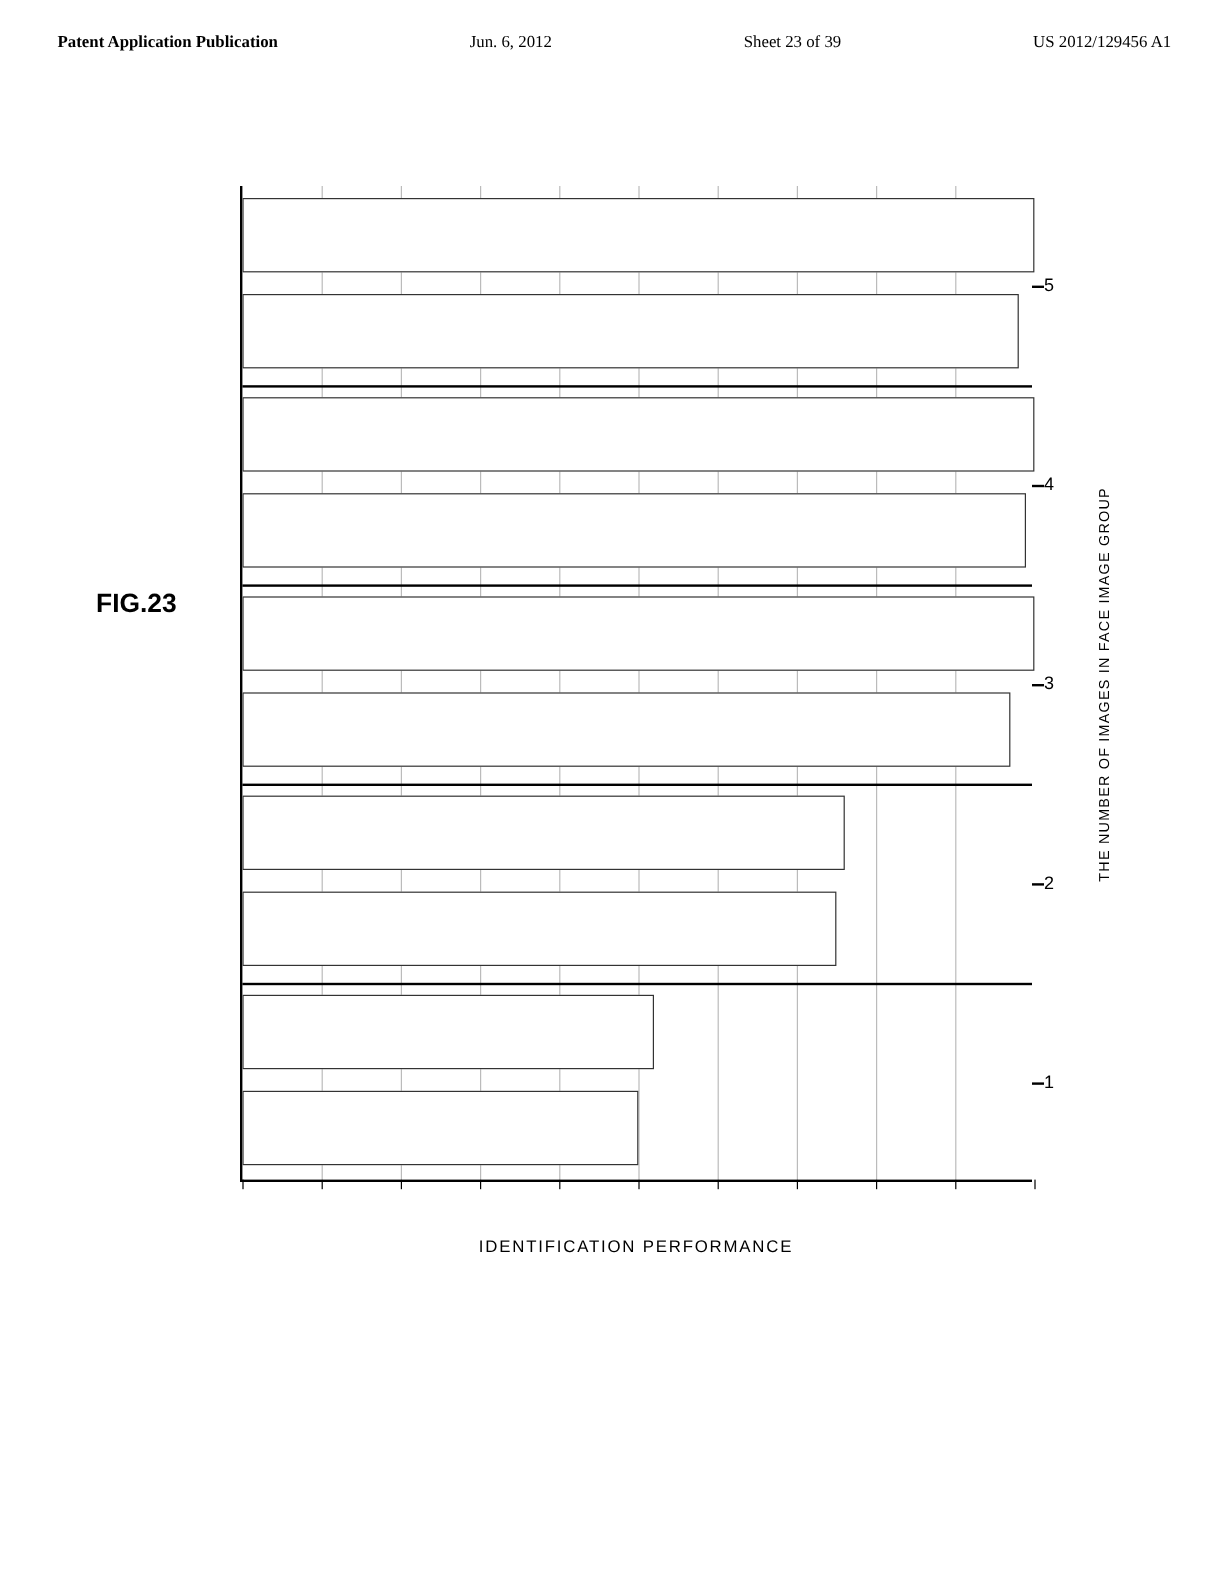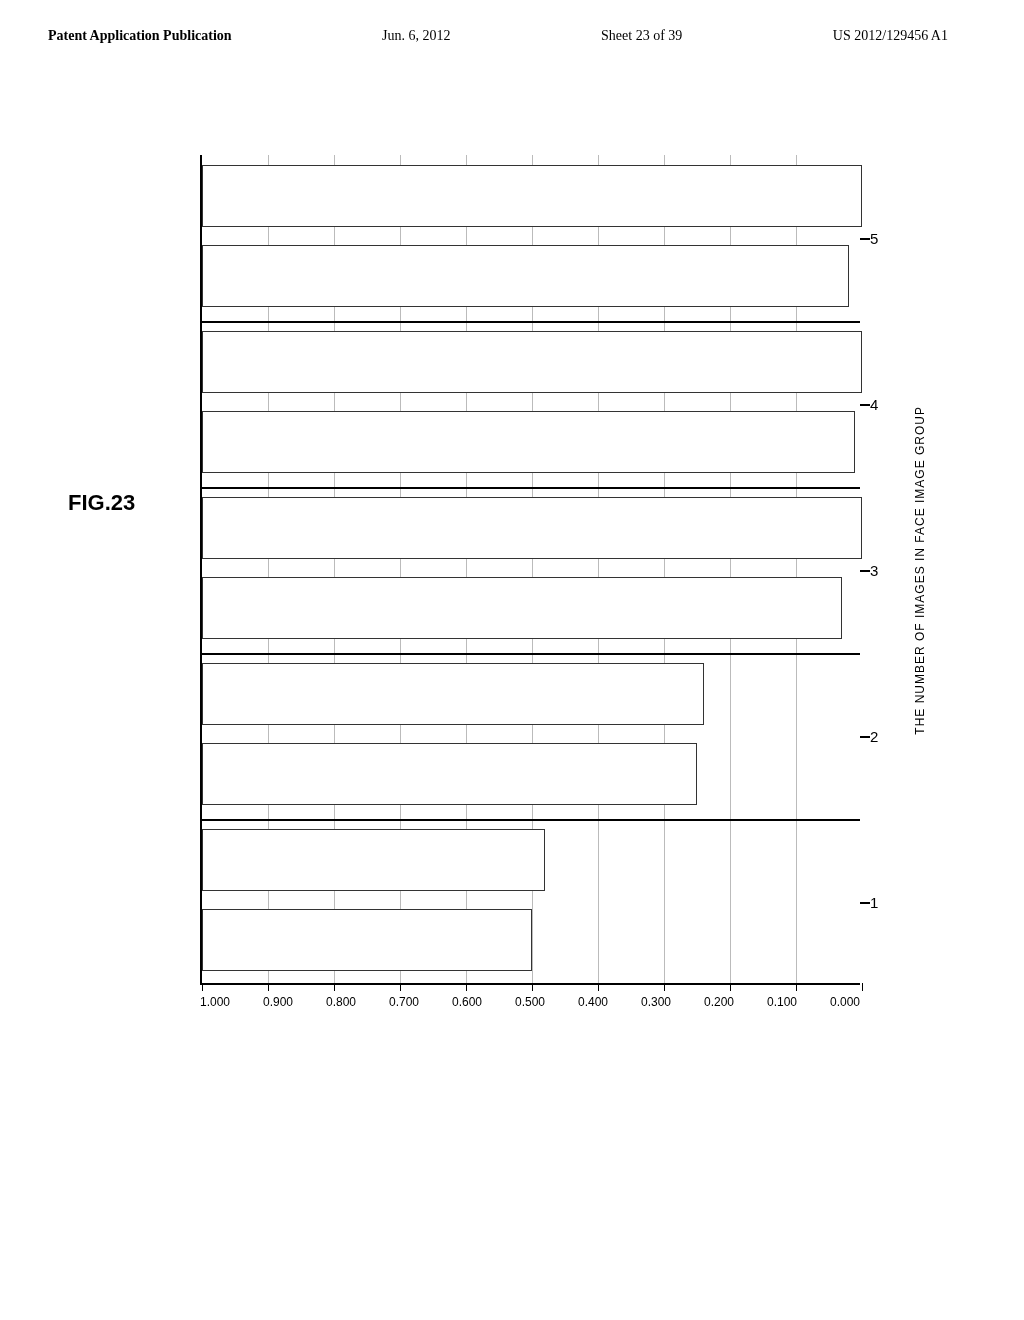--- a/index.html
+++ b/index.html
@@ -8,36 +8,36 @@
       height: 1320px;
       background: #fff;
       font-family: 'Times New Roman', Times, serif;
       position: relative;
       overflow: hidden;
     }
     .header {
       display: flex;
       justify-content: space-between;
       align-items: flex-start;
-      padding: 28px 76px 0 48px;
+      padding: 28px 48px 0 48px;
       font-size: 14px;
     }
     .header-left {
       font-weight: bold;
       font-size: 14px;
     }
     .header-center {
       font-size: 14px;
     }
     .header-right {
       font-size: 14px;
     }
     .fig-label {
       position: absolute;
-      left: 68px;
+      left: 80px;
       top: 490px;
       font-size: 22px;
       font-weight: bold;
       font-family: Arial, sans-serif;
     }
     .chart-area {
       position: absolute;
       left: 140px;
       top: 155px;
       width: 760px;
@@ -138,34 +138,22 @@
     <div class="x-tick" style="left:198px;"></div>
     <div class="x-tick" style="left:264px;"></div>
     <div class="x-tick" style="left:330px;"></div>
     <div class="x-tick" style="left:396px;"></div>
     <div class="x-tick" style="left:462px;"></div>
     <div class="x-tick" style="left:528px;"></div>
     <div class="x-tick" style="left:594px;"></div>
     <div class="x-tick" style="left:660px;"></div>
   </div>
 
-  <div style="position:absolute; left:60px; top:840px; width:660px; display:flex; justify-content:space-between;">
-    <span style="font-size:12px; font-family:Arial,sans-serif; width:30px; text-align:center;">1.000</span>
-    <span style="font-size:12px; font-family:Arial,sans-serif; width:30px; text-align:center;">0.900</span>
-    <span style="font-size:12px; font-family:Arial,sans-serif; width:30px; text-align:center;">0.800</span>
-    <span style="font-size:12px; font-family:Arial,sans-serif; width:30px; text-align:center;">0.700</span>
-    <span style="font-size:12px; font-family:Arial,sans-serif; width:30px; text-align:center;">0.600</span>
-    <span style="font-size:12px; font-family:Arial,sans-serif; width:30px; text-align:center;">0.500</span>
-    <span style="font-size:12px; font-family:Arial,sans-serif; width:30px; text-align:center;">0.400</span>
-    <span style="font-size:12px; font-family:Arial,sans-serif; width:30px; text-align:center;">0.300</span>
-    <span style="font-size:12px; font-family:Arial,sans-serif; width:30px; text-align:center;">0.200</span>
-    <span style="font-size:12px; font-family:Arial,sans-serif; width:30px; text-align:center;">0.100</span>
-    <span style="font-size:12px; font-family:Arial,sans-serif; width:30px; text-align:center;">0.000</span>
-  </div>
 
+  <div style="position:absolute; left:60px; top:875px; width:660px; text-align:center; font-size:14px; font-family:Arial,sans-serif; letter-spacing:1.5px;">IDENTIFICATION PERFORMANCE</div>
 
   <div style="position:absolute; left:730px; top:0; height:830px; display:flex; flex-direction:column;">
 
     <div style="position:absolute; top:83px; transform:translateY(-50%); font-size:15px; font-family:Arial,sans-serif;">5</div>
 
     <div style="position:absolute; top:83px; left:-10px; width:10px; height:1.5px; background:#000;"></div>
 
     <div style="position:absolute; top:249px; transform:translateY(-50%); font-size:15px; font-family:Arial,sans-serif;">4</div>
     <div style="position:absolute; top:249px; left:-10px; width:10px; height:1.5px; background:#000;"></div>
 

